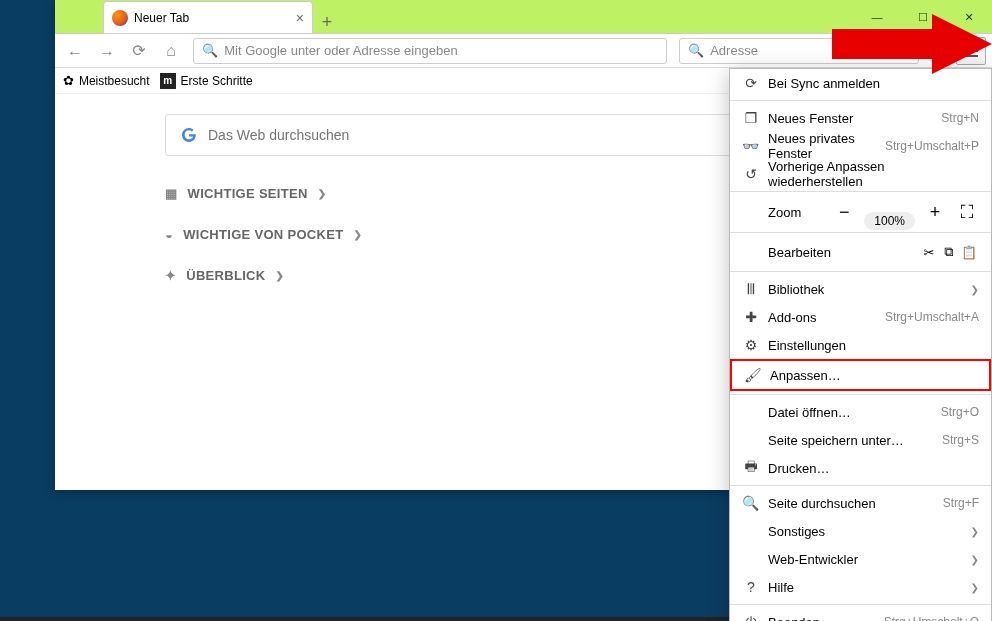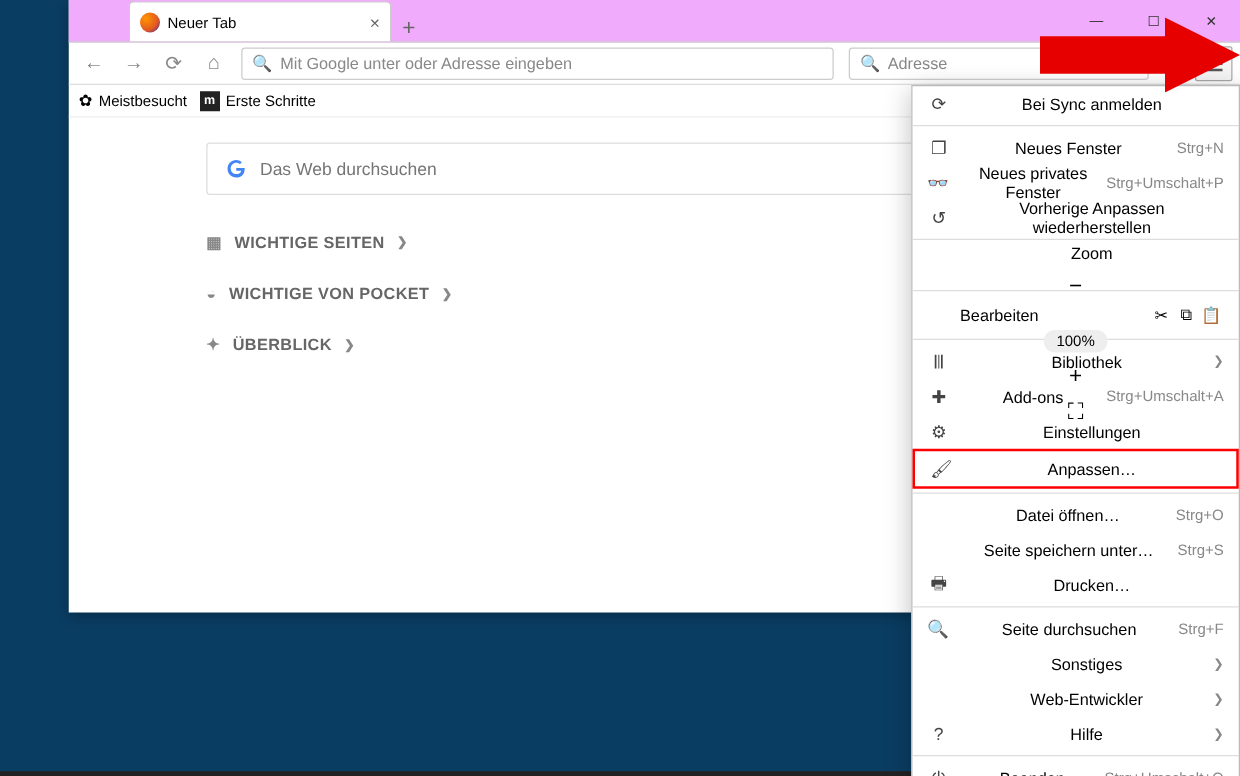--- a/index.html
+++ b/index.html
@@ -1,18 +1,18 @@
 <!DOCTYPE html>
 <html><head>
 <meta charset="utf-8">
 <style>
 * { margin: 0; padding: 0; box-sizing: border-box; font-family: "Segoe UI", Arial, sans-serif; }
 body { background: #0a3d62; width: 992px; height: 621px; overflow: hidden; position: relative; }
 .browser-window { position: absolute; top: 0; left: 55px; width: 937px; height: 490px; background: #fff; box-shadow: 0 2px 10px rgba(0,0,0,.3); }
-.tab-bar { height: 34px; background: #f0abfc; display: flex; align-items: flex-end; border-bottom: 1px solid #ccc; }
+.tab-bar { height: 34px; background: #bef264; display: flex; align-items: flex-end; border-bottom: 1px solid #ccc; }
 .tab { display: flex; align-items: center; height: 32px; background: #fff; border: 1px solid #ccc; border-bottom: none; border-radius: 4px 4px 0 0; padding: 0 8px; margin-left: 48px; min-width: 210px; font-size: 12px; }
 .tab .fx-icon { width: 16px; height: 16px; margin-right: 6px; border-radius: 50%; background: radial-gradient(circle at 30% 30%, #ff9500, #e25822 60%, #5c2d91 90%); }
 .tab-close { margin-left: auto; color: #666; font-size: 14px; cursor: pointer; }
 .new-tab { width: 28px; display: flex; align-items: center; justify-content: center; color: #666; font-size: 18px; cursor: pointer; }
 .win-controls { margin-left: auto; display: flex; }
 .win-btn { width: 46px; height: 32px; display: flex; align-items: center; justify-content: center; font-size: 11px; color: #333; cursor: pointer; }
 .nav-bar { height: 34px; display: flex; align-items: center; padding: 0 6px; gap: 4px; border-bottom: 1px solid #ddd; }
 .nav-btn { width: 28px; height: 28px; display: flex; align-items: center; justify-content: center; color: #888; font-size: 16px; cursor: pointer; }
 .addr-box, .search-box { height: 26px; border: 1px solid #ccc; border-radius: 3px; display: flex; align-items: center; padding: 0 8px; font-size: 13px; color: #888; }
 .addr-box { flex: 1; margin: 0 4px; }
@@ -30,25 +30,25 @@
 .g-icon svg { width: 18px; height: 18px; }
 .search-web input { border: none; outline: none; font-size: 14px; flex: 1; color: #7f1d1d; }
 .section { display: flex; align-items: center; gap: 10px; color: #666; font-size: 13px; font-weight: 600; margin: 20px 0 26px; letter-spacing: .3px; }
 .sect-icon { color: #888; }
 .chev { font-size: 10px; color: #888; }
 
 .menu-panel { position: absolute; top: 68px; right: 0; width: 263px; background: #fff; border: 1px solid #bbb; box-shadow: 0 4px 20px rgba(0,0,0,.25); font-size: 13px; z-index: 10; }
 .menu-item { display: flex; align-items: center; height: 28px; padding: 0 12px; cursor: pointer; }
 .menu-item.highlighted { border: 2px solid red; height: 32px; }
 .mi-icon { width: 18px; display: flex; justify-content: center; color: #444; font-size: 14px; margin-right: 8px; }
-.mi-label { flex: 1; text-align: center; }
+.mi-label { flex: 1; }
 .mi-shortcut { color: #888; font-size: 12px; }
 .mi-chev { color: #888; font-size: 10px; }
 .menu-sep { height: 1px; background: #ddd; margin: 3px 0; }
-.zoom-row { display: flex; align-items: center; height: 34px; padding: 0 12px; gap: 8px; flex-direction: column; }
+.zoom-row { display: flex; align-items: center; height: 34px; padding: 0 12px; gap: 8px; }
 .zoom-row .lbl { flex: 1; padding-left: 26px; }
 .zoom-btn { width: 24px; height: 24px; display: flex; align-items: center; justify-content: center; cursor: pointer; font-size: 18px; }
 .zoom-pct { background: #eee; border-radius: 12px; padding: 2px 10px; font-size: 12px; margin-top: 17px; }
 .edit-row { display: flex; align-items: center; height: 32px; padding: 0 12px; }
 .edit-row .lbl { flex: 1; padding-left: 26px; }
 .edit-icn { width: 20px; text-align: center; cursor: pointer; }
 
 .red-arrow { position: absolute; top: 14px; right: 0; z-index: 20; }
 .taskbar { position: absolute; bottom: 0; left: 0; right: 0; height: 4px; background: #222; }
 .spacer { width: 25px; }

